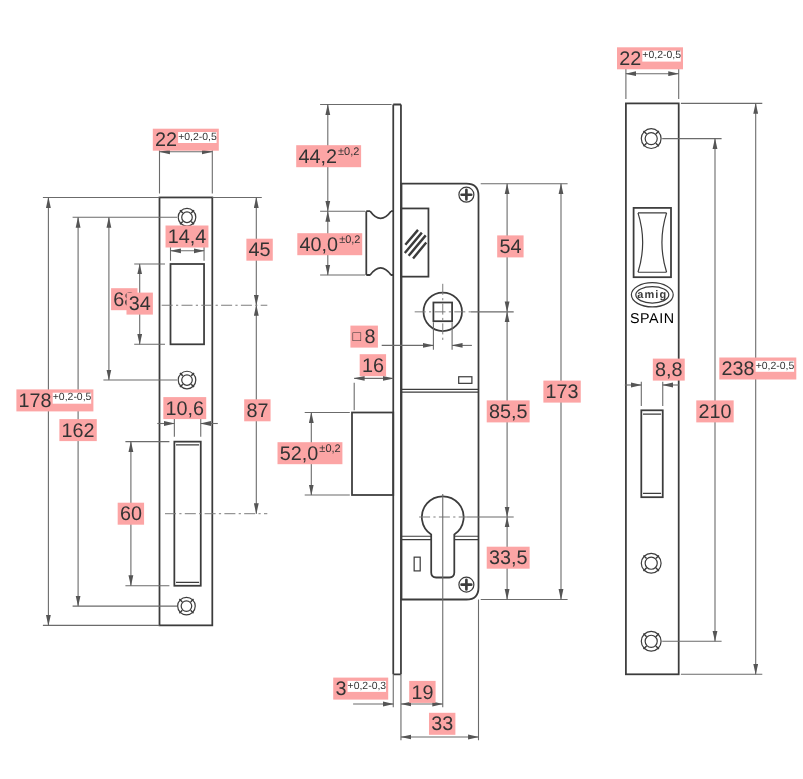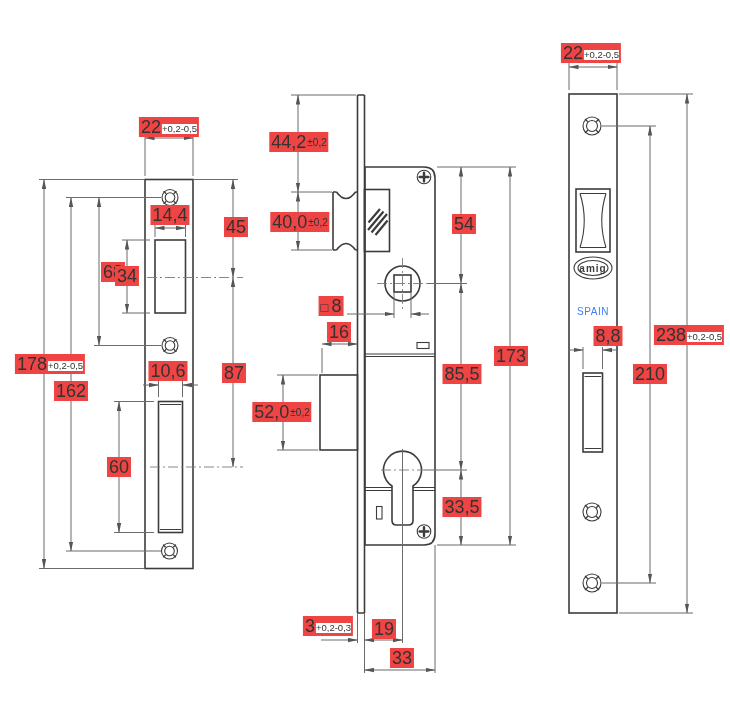--- a/index.html
+++ b/index.html
@@ -7,32 +7,32 @@
           font-family:"Liberation Sans", sans-serif;}
   svg{position:absolute;left:0;top:0;}
   .obj{stroke:#3c3c3c;stroke-width:1.6;fill:none;}
   .obj2{stroke:#3c3c3c;stroke-width:1.1;fill:none;}
   .dim{stroke:#6b6b6b;stroke-width:1;fill:none;}
   .cl{stroke:#7a7a7a;stroke-width:0.9;fill:none;stroke-dasharray:10 3 2 3;}
   .spr{stroke:#3c3c3c;stroke-width:2.2;fill:none;}
   .scrx{stroke:#3c3c3c;stroke-width:2.4;fill:none;stroke-linecap:round;}
   .tick{stroke:#3c3c3c;stroke-width:1.3;fill:none;}
   .labels{position:absolute;left:0;top:0;width:730px;height:708px;}
-  .lbl{position:absolute;transform:translate(-50%,-50%);background:#ef4444;color:#333;
-       font-size:18px;line-height:1;white-space:nowrap;display:flex;align-items:flex-end;
+  .lbl{position:absolute;transform:translate(-50%,-50%);background:#fca5a5;color:#333;
+       font-size:18px;line-height:1;white-space:nowrap;display:flex;align-items:center;
        padding:1px 2px;}
   .lbl .v{display:inline-block;}
   .lbl .tol{font-size:10px;margin-left:1px;transform:translateY(-3px);}
   .lbl .stk{display:inline-flex;flex-direction:row;font-size:9.5px;line-height:1.1;
             margin-left:1px;transform:translateY(-2px);text-align:left;background:#fff;}
   .lbl .pfx{font-size:13px;margin-right:3px;transform:translateY(-1px);}
   .brandtxt{position:absolute;transform:translate(-50%,-50%);font-weight:bold;
             font-size:10px;letter-spacing:1px;color:#3c3c3c;background:transparent;text-align:center;}
-  .origintxt{position:absolute;transform:translate(-50%,-50%);font-size:10px;
-             letter-spacing:0.5px;color:#3b82f6;background:transparent;margin-top:22px;}
+  .origintxt{position:absolute;transform:translate(-50%,-50%);font-size:13px;
+             letter-spacing:0.5px;color:#000000;background:transparent;}
 </style>
 </head>
 <body>
 
 <div class="canvas">
 
 <svg width="730" height="708" viewBox="0 0 730 708">
   <defs>
     <marker id="arr" viewBox="0 0 10 5" refX="9.5" refY="2.5" markerWidth="10" markerHeight="5" markerUnits="userSpaceOnUse" orient="auto-start-reverse">
       <path d="M10,2.5 L0,0.3 L0,4.7 Z" fill="#555"></path>

